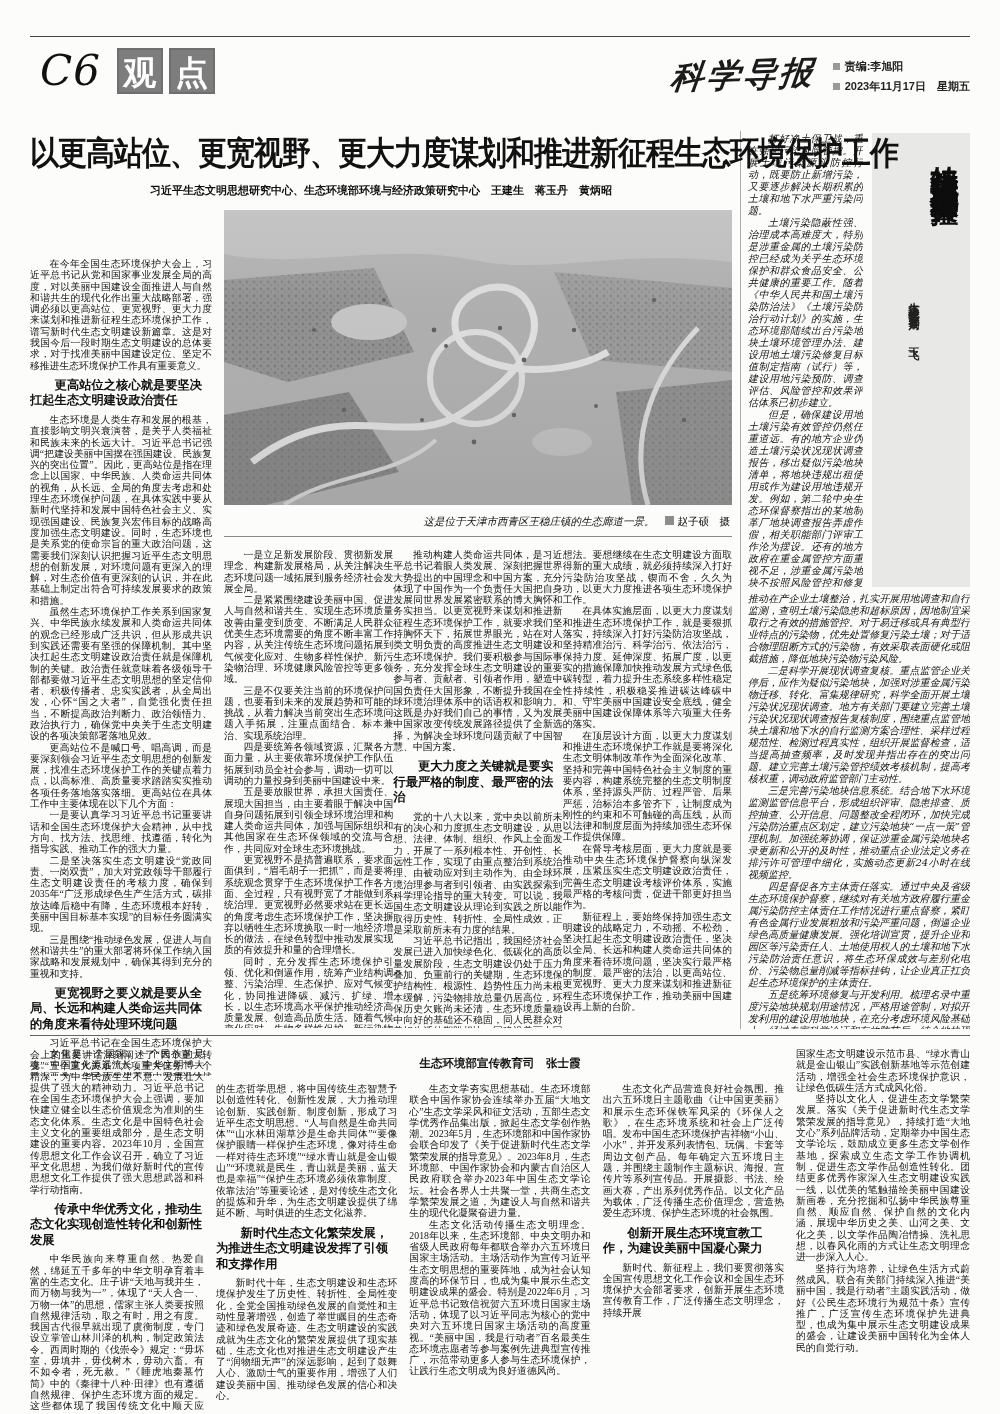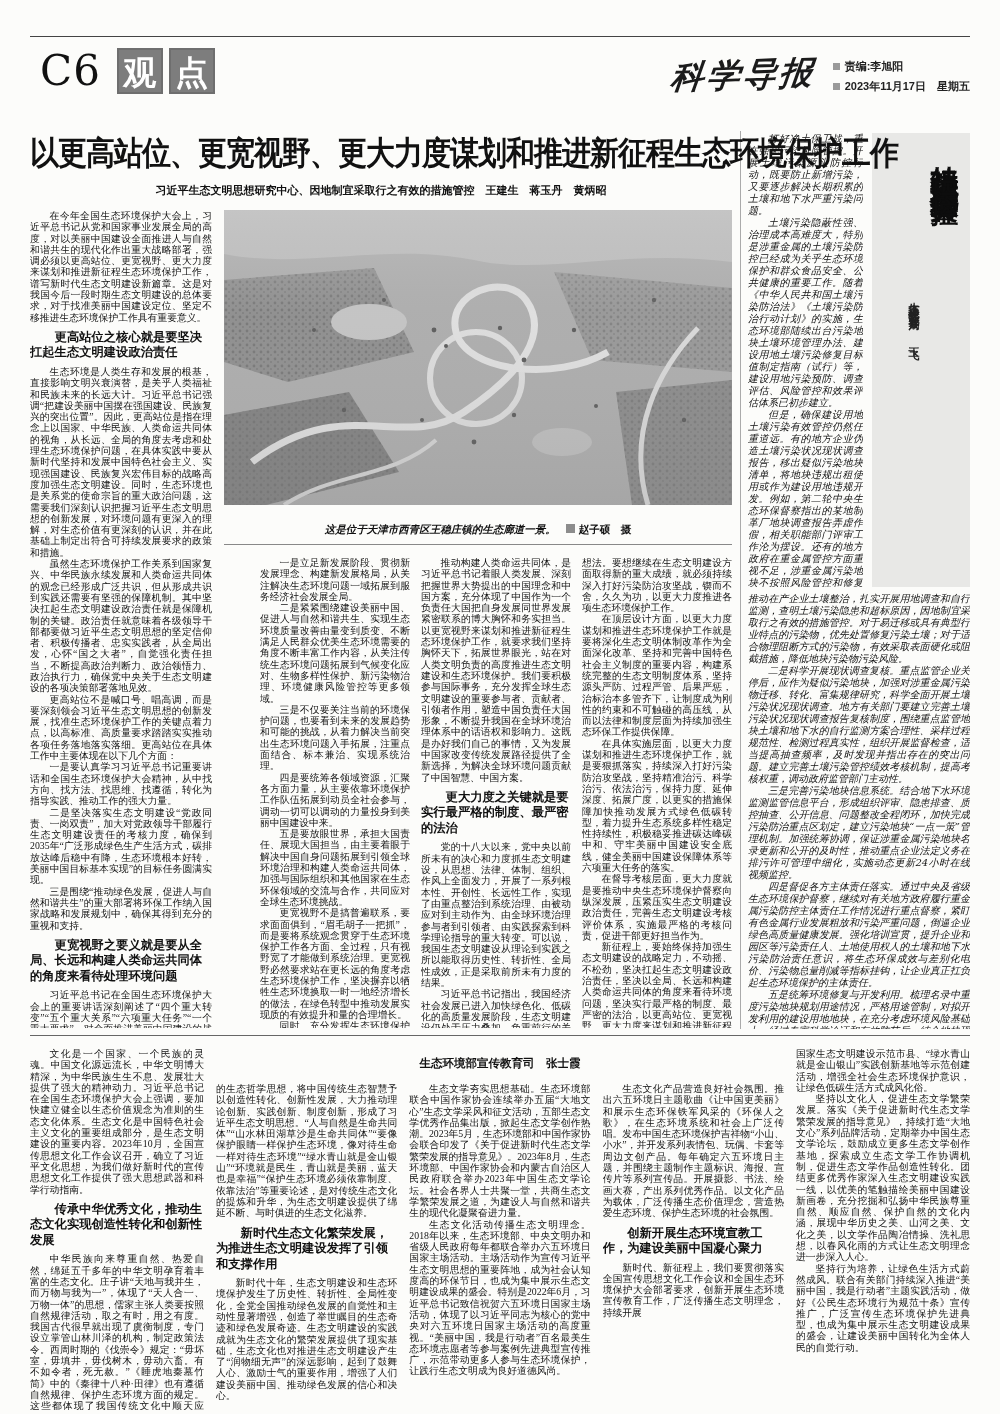--- a/index.html
+++ b/index.html
@@ -3,48 +3,48 @@
 <meta charset="utf-8">
 <style>
   html,body{margin:0;padding:0;background:#e9e9e6;}
   .page{position:relative;width:1000px;height:1414px;margin:0 auto;background:#fcfcfa;
         box-sizing:border-box;padding:0 30px;overflow:hidden;color:#111;
         font-family:"Liberation Serif",serif;}
   .top-rule{border-top:1px solid #444;margin-top:36px;}
   
   header{display:flex;justify-content:space-between;align-items:flex-start;height:78px;padding-top:10px;}
   .head-left{display:flex;align-items:center;}
-  .pageno{font-family:"DejaVu Serif",serif;font-size:42px;line-height:48px;letter-spacing:1px;margin:0 16px 0 10px;}
+  .pageno{font-family:"DejaVu Serif",serif;font-size:42px;line-height:48px;letter-spacing:1px;margin:0 16px 0 10px;font-style:italic;}
   .badge{display:inline-block;width:46px;height:46px;background:#7d7d7d;color:#fff;
          font-family:"Liberation Sans",sans-serif;font-weight:bold;font-size:33px;line-height:46px;
          text-align:center;margin-right:6px;border:2px solid #6e6e6e;box-sizing:border-box;}
   .head-right{display:flex;align-items:center;gap:18px;padding-top:6px;}
   .masthead{font-family:"DejaVu Serif",serif;font-style:italic;font-weight:bold;font-size:33px;
             transform:skewX(-8deg) rotate(-2deg);letter-spacing:3px;color:#1b1b1b;}
   .pubinfo{font-family:"Liberation Sans",sans-serif;font-size:11px;font-weight:bold;line-height:20px;color:#222;}
   .sq{display:inline-block;width:7px;height:7px;background:#9a9a9a;margin-right:5px;}
   
   .main{display:flex;}
   .main-left{width:702px;}
   .vrule{width:1px;background:#aaa;margin:6px 7px 0 8px;}
   .sidebar{flex:1;padding-top:8px;}
   h1{margin:10px 0 0;font-family:"Liberation Sans",sans-serif;font-weight:900;font-size:29px;
      line-height:36px;text-align:center;letter-spacing:-1px;white-space:nowrap;transform:scale(1.0,1.12);}
   .byline{text-align:center;font-size:11px;font-weight:bold;margin:12px 0 12px;}
   .main-left-body{display:flex;height:818px;}
   .mcol{overflow:hidden;}
-  .col1{width:182px;margin-right:12px;height:100%;}
+  .col1{width:182px;margin-right:12px;height:100%;margin-top:48px;}
   .center{flex:1;display:flex;flex-direction:column;}
   figure{margin:0;}
   .photo-svg{display:block;width:100%;height:295px;}
-  .caption{font-size:10.5px;font-weight:bold;font-style:italic;text-align:center;
-           padding:18px 2px 7px;border-bottom:1px solid #888;margin-bottom:12px;}
+  .caption{font-size:10.5px;font-weight:normal;font-style:italic;text-align:right;
+           padding:10px 2px 7px;border-bottom:1px solid #888;margin-bottom:12px;}
   .sq2{display:inline-block;width:9px;height:9px;background:#8c8c8c;margin:0 4px 0 10px;}
   .credit{font-style:normal;}
-  .three-cols{display:flex;gap:11px;flex:1;overflow:hidden;margin-left:36px;}
+  .three-cols{display:flex;flex:1;overflow:hidden;}
   .three-cols .mcol{flex:1;}
   
   .para{font-size:9.8px;line-height:11.3px;text-align:justify;text-indent:2em;margin:0;}
   .para.cont{text-indent:0;}
   .subhead{font-family:"Liberation Sans",sans-serif;font-weight:bold;font-size:12.3px;
            line-height:15.5px;margin:7px 0 5px;text-indent:2em;text-align:left;}
   
   .side-top{display:flex;height:454px;gap:9px;}
   .side-text-top{flex:1;overflow:hidden;}
   .sidebar .para{font-family:"DejaVu Serif",serif;font-style:italic;font-size:10px;line-height:12px;}
@@ -83,21 +83,21 @@
       <div class="pubinfo">
         <div><span class="sq"></span><span>责编:李旭阳</span></div>
         <div><span class="sq"></span><span>2023年11月17日　星期五</span></div>
       </div>
     </div>
   </header>
 
   <section class="main">
     <div class="main-left">
       <h1>以更高站位、更宽视野、更大力度谋划和推进新征程生态环境保护工作</h1>
-      <div class="byline">习近平生态文明思想研究中心、因地制宜采取行之有效的措施管控　王建生　蒋玉丹　黄炳昭</div>
+      <div class="byline">习近平生态文明思想研究中心、生态环境部环境与经济政策研究中心　王建生　蒋玉丹　黄炳昭</div>
       <div class="main-left-body">
         <div class="mcol col1">
             <div class="para">在今年全国生态环境保护大会上，习近平总书记从党和国家事业发展全局的高度，对以美丽中国建设全面推进人与自然和谐共生的现代化作出重大战略部署，强调必须以更高站位、更宽视野、更大力度来谋划和推进新征程生态环境保护工作，谱写新时代生态文明建设新篇章。这是对我国今后一段时期生态文明建设的总体要求，对于找准美丽中国建设定位、坚定不移推进生态环境保护工作具有重要意义。</div>
             <div class="subhead">更高站位之核心就是要坚决扛起生态文明建设政治责任</div>
             <div class="para">生态环境是人类生存和发展的根基，直接影响文明兴衰演替，是关乎人类福祉和民族未来的长远大计。习近平总书记强调“把建设美丽中国摆在强国建设、民族复兴的突出位置”。因此，更高站位是指在理念上以国家、中华民族、人类命运共同体的视角，从长远、全局的角度去考虑和处理生态环境保护问题，在具体实践中要从新时代坚持和发展中国特色社会主义、实现强国建设、民族复兴宏伟目标的战略高度加强生态文明建设。同时，生态环境也是关系党的使命宗旨的重大政治问题，这需要我们深刻认识把握习近平生态文明思想的创新发展，对环境问题有更深入的理解，对生态价值有更深刻的认识，并在此基础上制定出符合可持续发展要求的政策和措施。</div>
             <div class="para">虽然生态环境保护工作关系到国家复兴、中华民族永续发展和人类命运共同体的观念已经形成广泛共识，但从形成共识到实践还需要有坚强的保障机制。其中坚决扛起生态文明建设政治责任就是保障机制的关键。政治责任就意味着各级领导干部都要做习近平生态文明思想的坚定信仰者、积极传播者、忠实实践者，从全局出发，心怀“国之大者”，自觉强化责任担当，不断提高政治判断力、政治领悟力、政治执行力，确保党中央关于生态文明建设的各项决策部署落地见效。</div>
             <div class="para">更高站位不是喊口号、唱高调，而是要深刻领会习近平生态文明思想的创新发展，找准生态环境保护工作的关键点着力点，以高标准、高质量要求踏踏实实推动各项任务落地落实落细。更高站位在具体工作中主要体现在以下几个方面：</div>
             <div class="para">一是要认真学习习近平总书记重要讲话和全国生态环境保护大会精神，从中找方向、找方法、找思维、找遵循，转化为指导实践、推动工作的强大力量。</div>
             <div class="para">二是坚决落实生态文明建设“党政同责、一岗双责”，加大对党政领导干部履行生态文明建设责任的考核力度，确保到2035年“广泛形成绿色生产生活方式，碳排放达峰后稳中有降，生态环境根本好转，美丽中国目标基本实现”的目标任务圆满实现。</div>
             <div class="para">三是围绕“推动绿色发展，促进人与自然和谐共生”的重大部署将环保工作纳入国家战略和发展规划中，确保其得到充分的重视和支持。</div>
@@ -167,22 +167,22 @@
                 <div class="para">同时，充分发挥生态环境保护引领、优化和倒逼作用，统筹产业结构调整、污染治理、生态保护、应对气候变化，协同推进降碳、减污、扩绿、增长，以生态环境高水平保护推动经济高质量发展、创造高品质生活。随着气候变化应对、生物多样性保护、新污染物治理、环境健康风险控制等新问题、新需求的出现，众多新领域的工作需要扩展和加强。</div>
               </div>
             <div class="mcol">
                 <div class="para">推动构建人类命运共同体，是习近平总书记着眼人类发展、深刻把握世界大势提出的中国理念和中国方案，充分体现了中国作为一个负责任大国把自身发展同世界发展紧密联系的博大胸怀和务实担当。以更宽视野来谋划和推进新征程生态环境保护工作，就要求我们坚持胸怀天下，拓展世界眼光，站在对人类文明负责的高度推进生态文明建设和生态环境保护。我们要积极参与国际事务，充分发挥全球生态文明建设的重要参与者、贡献者、引领者作用，塑造中国负责任大国形象，不断提升我国在全球环境治理体系中的话语权和影响力。这既是办好我们自己的事情，又为发展中国家改变传统发展路径提供了全新选择，为解决全球环境问题贡献了中国智慧、中国方案。</div>
                 <div class="subhead">更大力度之关键就是要实行最严格的制度、最严密的法治</div>
                 <div class="para">党的十八大以来，党中央以前所未有的决心和力度抓生态文明建设，从思想、法律、体制、组织、作风上全面发力，开展了一系列根本性、开创性、长远性工作，实现了由重点整治到系统治理、由被动应对到主动作为、由全球环境治理参与者到引领者、由实践探索到科学理论指导的重大转变。可以说，我国生态文明建设从理论到实践之所以能取得历史性、转折性、全局性成效，正是采取前所未有力度的结果。</div>
                 <div class="para">习近平总书记指出，我国经济社会发展已进入加快绿色化、低碳化的高质量发展阶段，生态文明建设仍处于压力叠加、负重前行的关键期，生态环境保护结构性、根源性、趋势性压力尚未根本缓解，污染物排放总量仍居高位，环保历史欠账尚未还清，生态环境质量稳中向好的基础还不稳固，同人民群众对美好生活的期盼相比，同建设美丽中国的目标相比，都还有较大差距，生态环境保护任务依然艰巨。面临着剩下越来越难啃的“硬骨头”，要坚决克服畏难情绪、“躺平”思想、“差不多”心态。随着既往巨大成绩的取得，要坚决克服喘口气、松松劲、歇歇脚的</div>
               </div>
             <div class="mcol">
                 <div class="para cont">想法。要想继续在生态文明建设方面取得新的重大成绩，就必须持续深入打好污染防治攻坚战，锲而不舍，久久为功，以更大力度推进各项生态环境保护工作。</div>
+                <div class="para">在具体实施层面，以更大力度谋划和推进生态环境保护工作，就是要狠抓落实，持续深入打好污染防治攻坚战，坚持精准治污、科学治污、依法治污，保持力度、延伸深度、拓展广度，以更实的措施保障加快推动发展方式绿色低碳转型，着力提升生态系统多样性稳定性持续性，积极稳妥推进碳达峰碳中和、守牢美丽中国建设安全底线，健全美丽中国建设保障体系等六项重大任务的落实。</div>
                 <div class="para">在顶层设计方面，以更大力度谋划和推进生态环境保护工作就是要将深化生态文明体制改革作为全面深化改革、坚持和完善中国特色社会主义制度的重要内容，构建系统完整的生态文明制度体系，坚持源头严防、过程严管、后果严惩，治标治本多管齐下，让制度成为刚性的约束和不可触碰的高压线，从而以法律和制度层面为持续加强生态环保工作提供保障。</div>
-                <div class="para">在具体实施层面，以更大力度谋划和推进生态环境保护工作，就是要狠抓落实，持续深入打好污染防治攻坚战，坚持精准治污、科学治污、依法治污，保持力度、延伸深度、拓展广度，以更实的措施保障加快推动发展方式绿色低碳转型，着力提升生态系统多样性稳定性持续性，积极稳妥推进碳达峰碳中和、守牢美丽中国建设安全底线，健全美丽中国建设保障体系等六项重大任务的落实。</div>
                 <div class="para">在督导考核层面，更大力度就是要推动中央生态环境保护督察向纵深发展，压紧压实生态文明建设政治责任，完善生态文明建设考核评价体系，实施最严格的考核问责，促进干部更好担当作为。</div>
                 <div class="para">新征程上，要始终保持加强生态文明建设的战略定力，不动摇、不松劲，坚决扛起生态文明建设政治责任，坚决以全局、长远和构建人类命运共同体的角度来看待环境问题，坚决实行最严格的制度、最严密的法治，以更高站位、更宽视野、更大力度来谋划和推进新征程生态环境保护工作，推动美丽中国建设再上新的台阶。</div>
               </div>
           </div>
         </div>
       </div>
     </div>
 
     <div class="vrule"></div>
 

